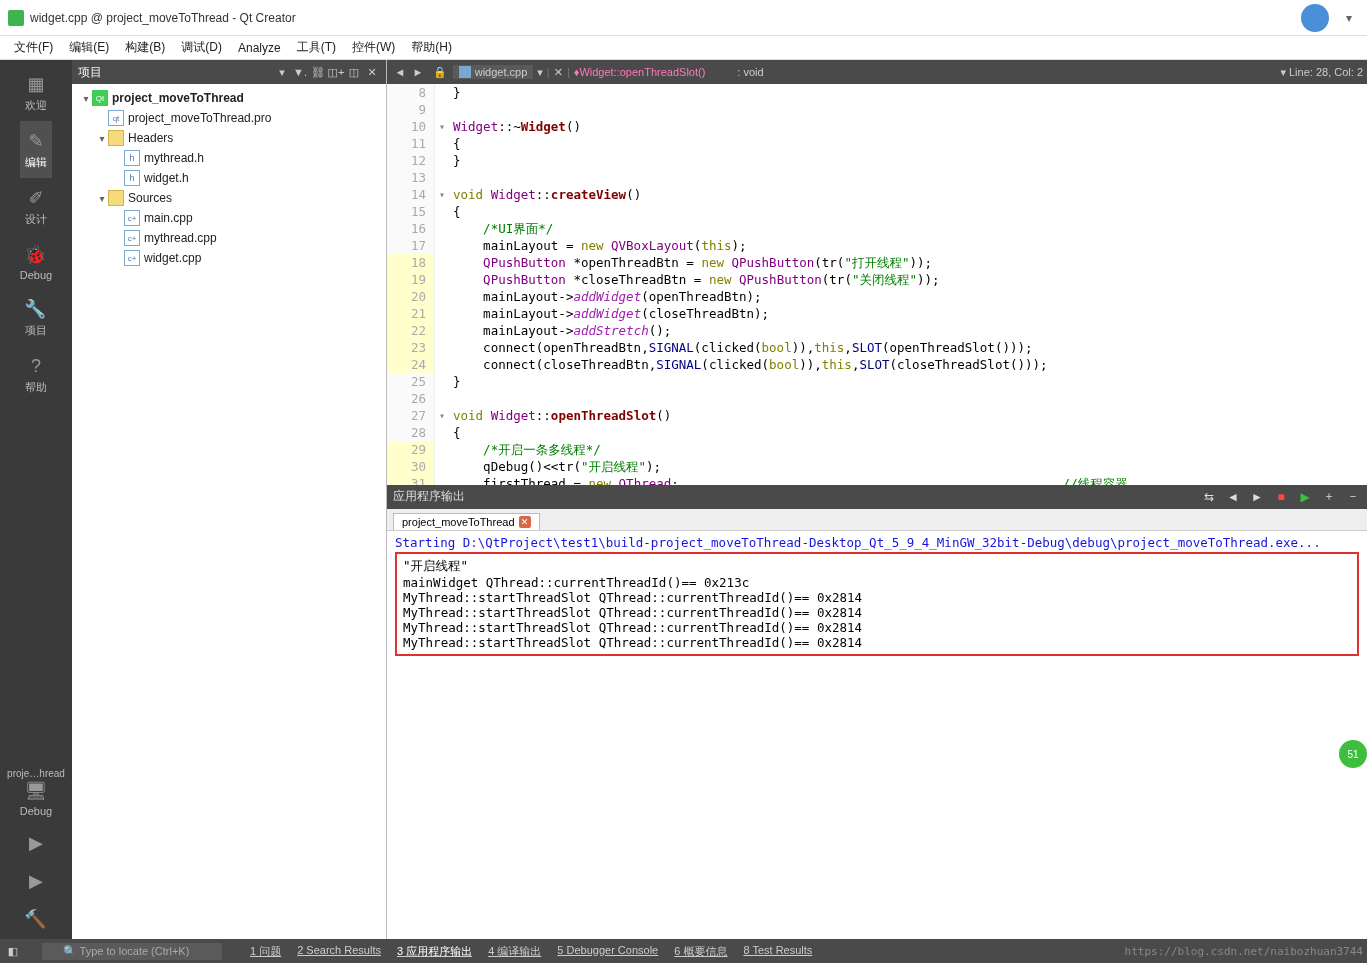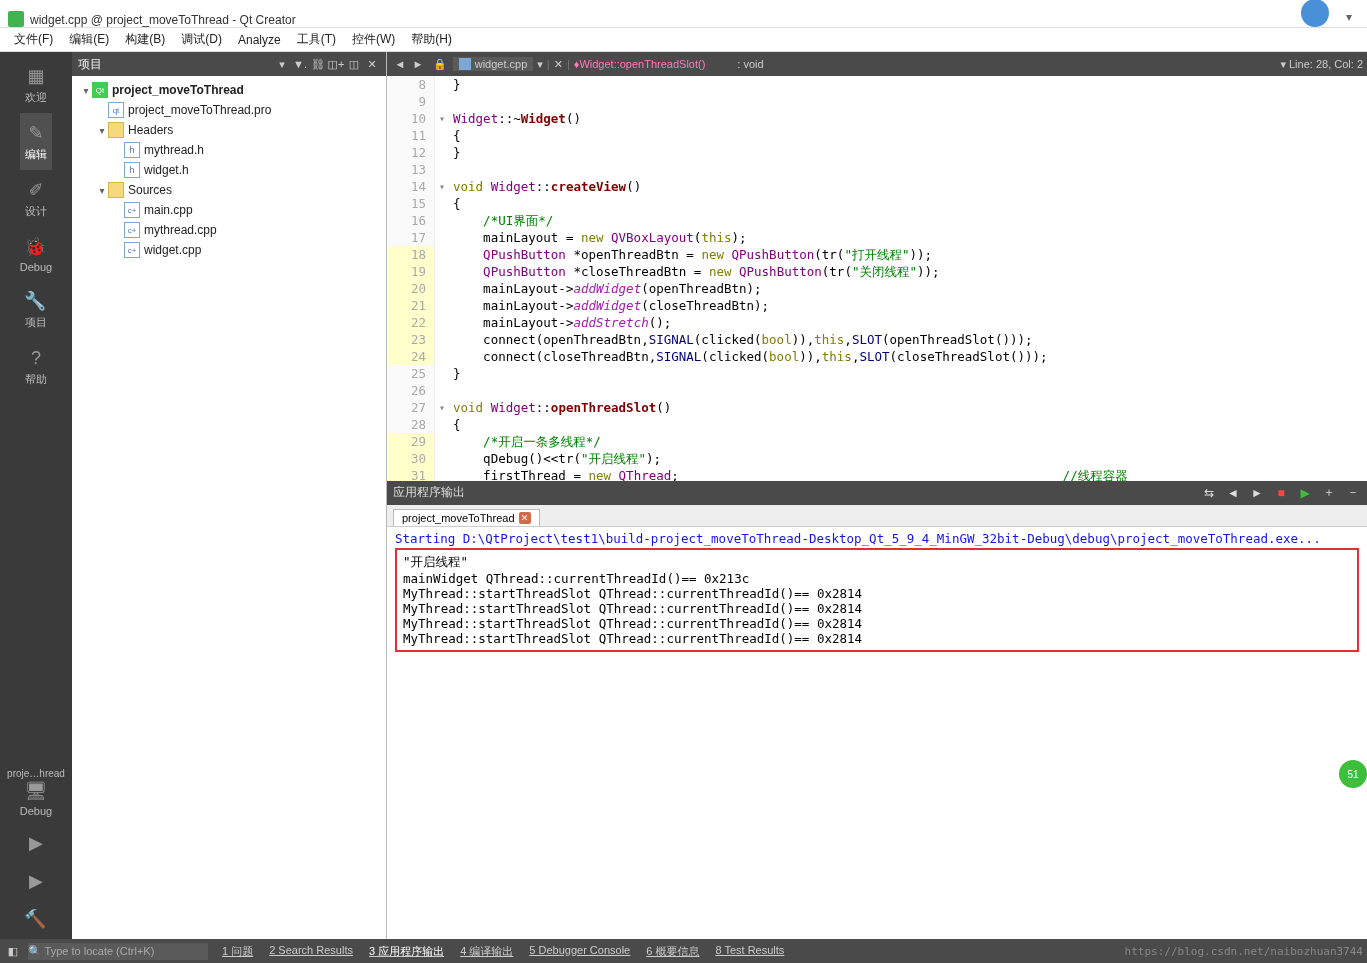--- a/index.html
+++ b/index.html
@@ -1,20 +1,20 @@
 <!DOCTYPE html>
 <html><head>
 <meta charset="utf-8">
 <style>
 * { margin: 0; padding: 0; box-sizing: border-box; }
 body { font-family: "Microsoft YaHei", Arial, sans-serif; font-size: 12px; background: #fff; overflow: hidden; }
 .window { width: 1367px; height: 963px; display: flex; flex-direction: column; background: #f0f0f0; }
 
 
-.titlebar { height: 28px; background: #fff; display: flex; align-items: flex-end; padding: 0 8px; border-bottom: 1px solid #ddd; }
+.titlebar { height: 36px; background: #fff; display: flex; align-items: center; padding: 0 8px; border-bottom: 1px solid #ddd; }
 .titlebar .app-icon { width: 16px; height: 16px; background: #3eb34f; border-radius: 2px; margin-right: 6px; display:inline-block;}
 .titlebar .title-text { font-size: 12px; color: #333; }
 .titlebar .spacer { flex: 1; }
 .titlebar .user-ico { width: 28px; height: 28px; background: #4a90d9; border-radius: 50%; margin-right: 6px; }
 .titlebar .sys-btn { width: 20px; height: 20px; margin-left: 4px; color:#666; display:flex;align-items:center;justify-content:center;}
 
 
 .menubar { height: 24px; background: #fff; display: flex; align-items: center; padding: 0 6px; border-bottom: 1px solid #ddd; }
 .menubar .menu-item { padding: 2px 8px; cursor: pointer; color: #222; }
 
@@ -88,27 +88,27 @@
 .out-tab { background:#fff; border:1px solid #bbb; border-bottom:none; padding:2px 8px; font-size:11px; display:flex;align-items:center;gap:4px;}
 .out-tab .close-x{background:#d46a4a;color:#fff;width:12px;height:12px;font-size:9px;display:flex;align-items:center;justify-content:center;border-radius:2px;cursor:pointer;}
 .output-body { flex:1; overflow:auto; background:#fff; font-family:Consolas,monospace; font-size:12.5px; padding:4px 8px; min-height:200px;}
 .out-blue{color:#1515e0;}
 .out-box { border:2px solid #e03030; padding:4px 6px; margin-top:2px;}
 .out-line{ white-space:pre;}
 
 
 .statusbar { height:24px; background:#4a4a4a; color:#ccc; display:flex; align-items:center; font-size:11px; padding:0 4px;}
 .statusbar .sb-ico{width:18px;text-align:center;}
-.statusbar .locate { flex:0 0 180px; background:#5a5a5a; padding:2px 0; margin:0 6px; color:#aaa;}
+.statusbar .locate { flex:0 0 180px; background:#5a5a5a; padding:2px 21px; margin:0 20px; color:#aaa;}
 .statusbar .sb-tab{ padding:0 8px; cursor:pointer;}
 .statusbar .sb-tab.active{color:#fff;}
 .statusbar .sb-right{margin-left:auto;color:#888;font-family:Consolas,monospace;}
 
 
-.green-badge{position:absolute;right:0;top:760px;width:28px;height:28px;background:#3dbf3d;border-radius:50%;color:#fff;font-size:10px;display:flex;align-items:center;justify-content:center;}
+.green-badge{position:absolute;right:0;top:740px;width:28px;height:28px;background:#3dbf3d;border-radius:50%;color:#fff;font-size:10px;display:flex;align-items:center;justify-content:center;}
 </style>
 </head>
 <body>
 
 <div class="window">
 
   <div class="titlebar">
     <span class="app-icon"></span>
     <span class="title-text">widget.cpp @ project_moveToThread - Qt Creator</span>
     <span class="spacer"></span>

